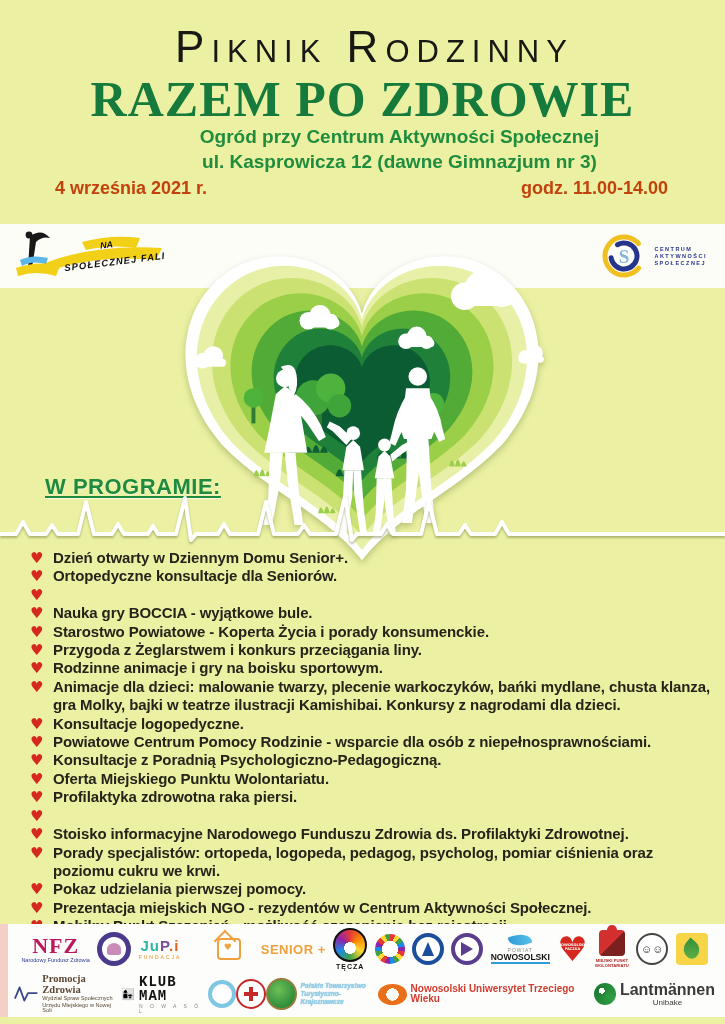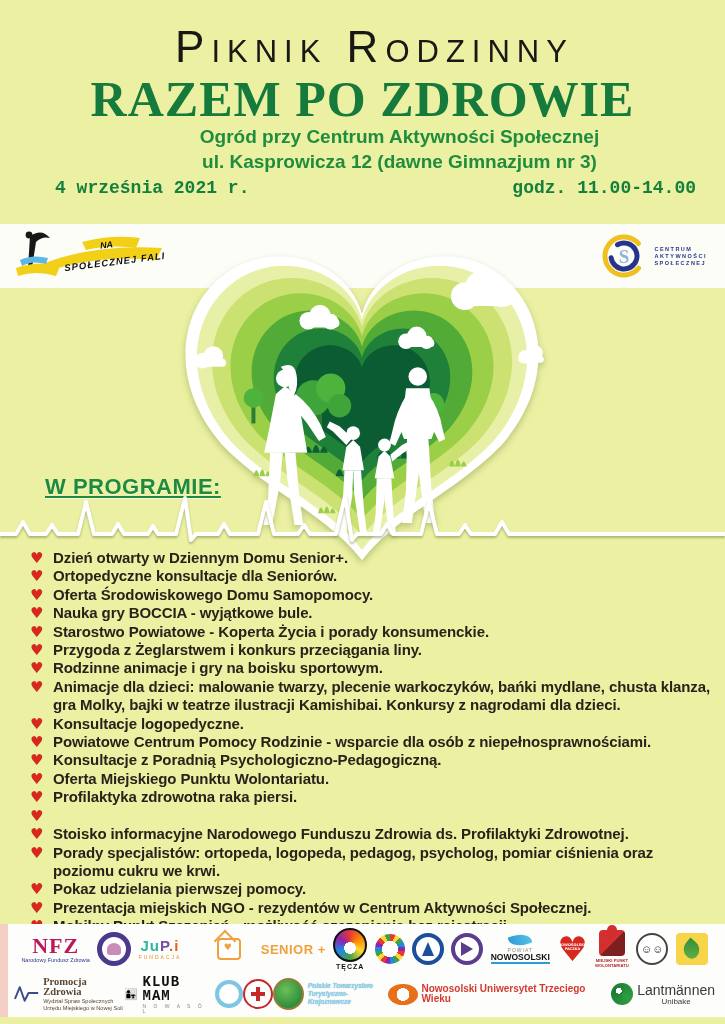--- a/index.html
+++ b/index.html
@@ -10,21 +10,21 @@
   .title-small{position:absolute;top:22px;left:0;width:100%;text-align:center;
     font-family:"Liberation Sans",sans-serif;font-variant:small-caps;font-weight:400;
     font-size:44px;letter-spacing:7px;color:#181814;transform:translateX(12px);}
   .title-main{position:absolute;top:70px;left:0;width:100%;text-align:center;
     font-family:"Liberation Serif",serif;font-weight:700;font-size:50px;letter-spacing:1px;color:#157a3c;}
   .subtitle1{position:absolute;top:126px;left:0;width:100%;text-align:center;
     font-weight:700;font-size:19px;color:#1f8c3e;transform:translateX(37px);}
   .subtitle2{position:absolute;top:151px;left:0;width:100%;text-align:center;
     font-weight:700;font-size:19px;color:#1f8c3e;transform:translateX(37px);}
   .date-row{position:absolute;top:178px;left:0;width:100%;display:flex;justify-content:space-between;
-    box-sizing:border-box;padding:0 29px 0 55px;font-weight:700;font-size:18px;color:#15803d;font-family:Liberation Mono, monospace;}
+    box-sizing:border-box;padding:0 57px 0 55px;font-weight:700;font-size:18px;color:#c2410c;}
 
   
   .top-band{position:absolute;top:224px;left:0;width:100%;height:64px;background:#fdfdf8;}
   .fali-logo{position:absolute;left:12px;top:2px;width:160px;height:60px;}
   .fali-text-na{position:absolute;left:88px;top:14px;font-size:9px;font-weight:700;font-style:italic;color:#111;transform:rotate(-7deg);}
   .fali-text-main{position:absolute;left:52px;top:30px;font-size:9.5px;font-weight:700;font-style:italic;color:#111;transform:rotate(-7deg);letter-spacing:1px;}
   .cas-logo{position:absolute;right:18px;top:8px;display:flex;align-items:center;gap:6px;}
   .cas-text{font-size:5.5px;font-weight:700;color:#27348b;letter-spacing:1.5px;line-height:7px;}
 
   
@@ -96,21 +96,21 @@
   .pck-cross{position:relative;width:14px;height:14px;}
   .pck-cross::before{content:"";position:absolute;left:5px;top:0;width:4px;height:14px;background:#c62828;}
   .pck-cross::after{content:"";position:absolute;left:0;top:5px;width:14px;height:4px;background:#c62828;}
   .pttk-circle{width:28px;height:28px;border-radius:50%;background:radial-gradient(circle at 40% 35%,#6fbf58,#2f8f3a 70%);border:2px solid #9a7b3c;}
   .pttk-text{font-size:6.5px;font-weight:700;font-style:italic;color:#9fd4ea;text-shadow:0 0 1px #3a9cc4;line-height:8px;}
   .nutw-oval{width:26px;height:17px;border-radius:50%;background:radial-gradient(circle,#fff 0 40%,#e8701a 42%);border:2px solid #e8701a;}
   .nutw-label{font-size:10px;font-weight:700;color:#d23b2f;}
   .lant-swirl{width:22px;height:22px;border-radius:50%;background:
      radial-gradient(circle at 35% 35%, #fff 0 3px, transparent 3px),
      conic-gradient(from 120deg,#2f9e41,#1d7a33,#2f9e41);}
-  .lant-brand{font-size:14px;font-weight:400;color:#3a3a3a;}
+  .lant-brand{font-size:16px;font-weight:700;color:#3a3a3a;}
   .lant-sub{font-size:8px;color:#3a3a3a;margin-top:1px;}
 </style>
 </head>
 <body>
 
 <div class="poster">
 
   <div class="title-small">Piknik Rodzinny</div>
   <div class="title-main">RAZEM PO ZDROWIE</div>
   <div class="subtitle1">Ogród przy Centrum Aktywności Społecznej</div>
@@ -255,21 +255,20 @@
       <span class="program-text">Dzień otwarty w Dziennym Domu Senior+.</span>
     </li>
 
     <li class="program-item">
       <span class="heart-bullet">♥</span>
       <span class="program-text">Ortopedyczne konsultacje dla Seniorów.</span>
     </li>
 
     <li class="program-item">
       <span class="heart-bullet">♥</span>
-      <span class="program-text">Oferta Środowiskowego Domu Samopomocy.</span>
     </li>
 
     <li class="program-item">
       <span class="heart-bullet">♥</span>
       <span class="program-text">Nauka gry BOCCIA - wyjątkowe bule.</span>
     </li>
 
     <li class="program-item">
       <span class="heart-bullet">♥</span>
       <span class="program-text">Starostwo Powiatowe - Koperta Życia i porady konsumenckie.</span>

